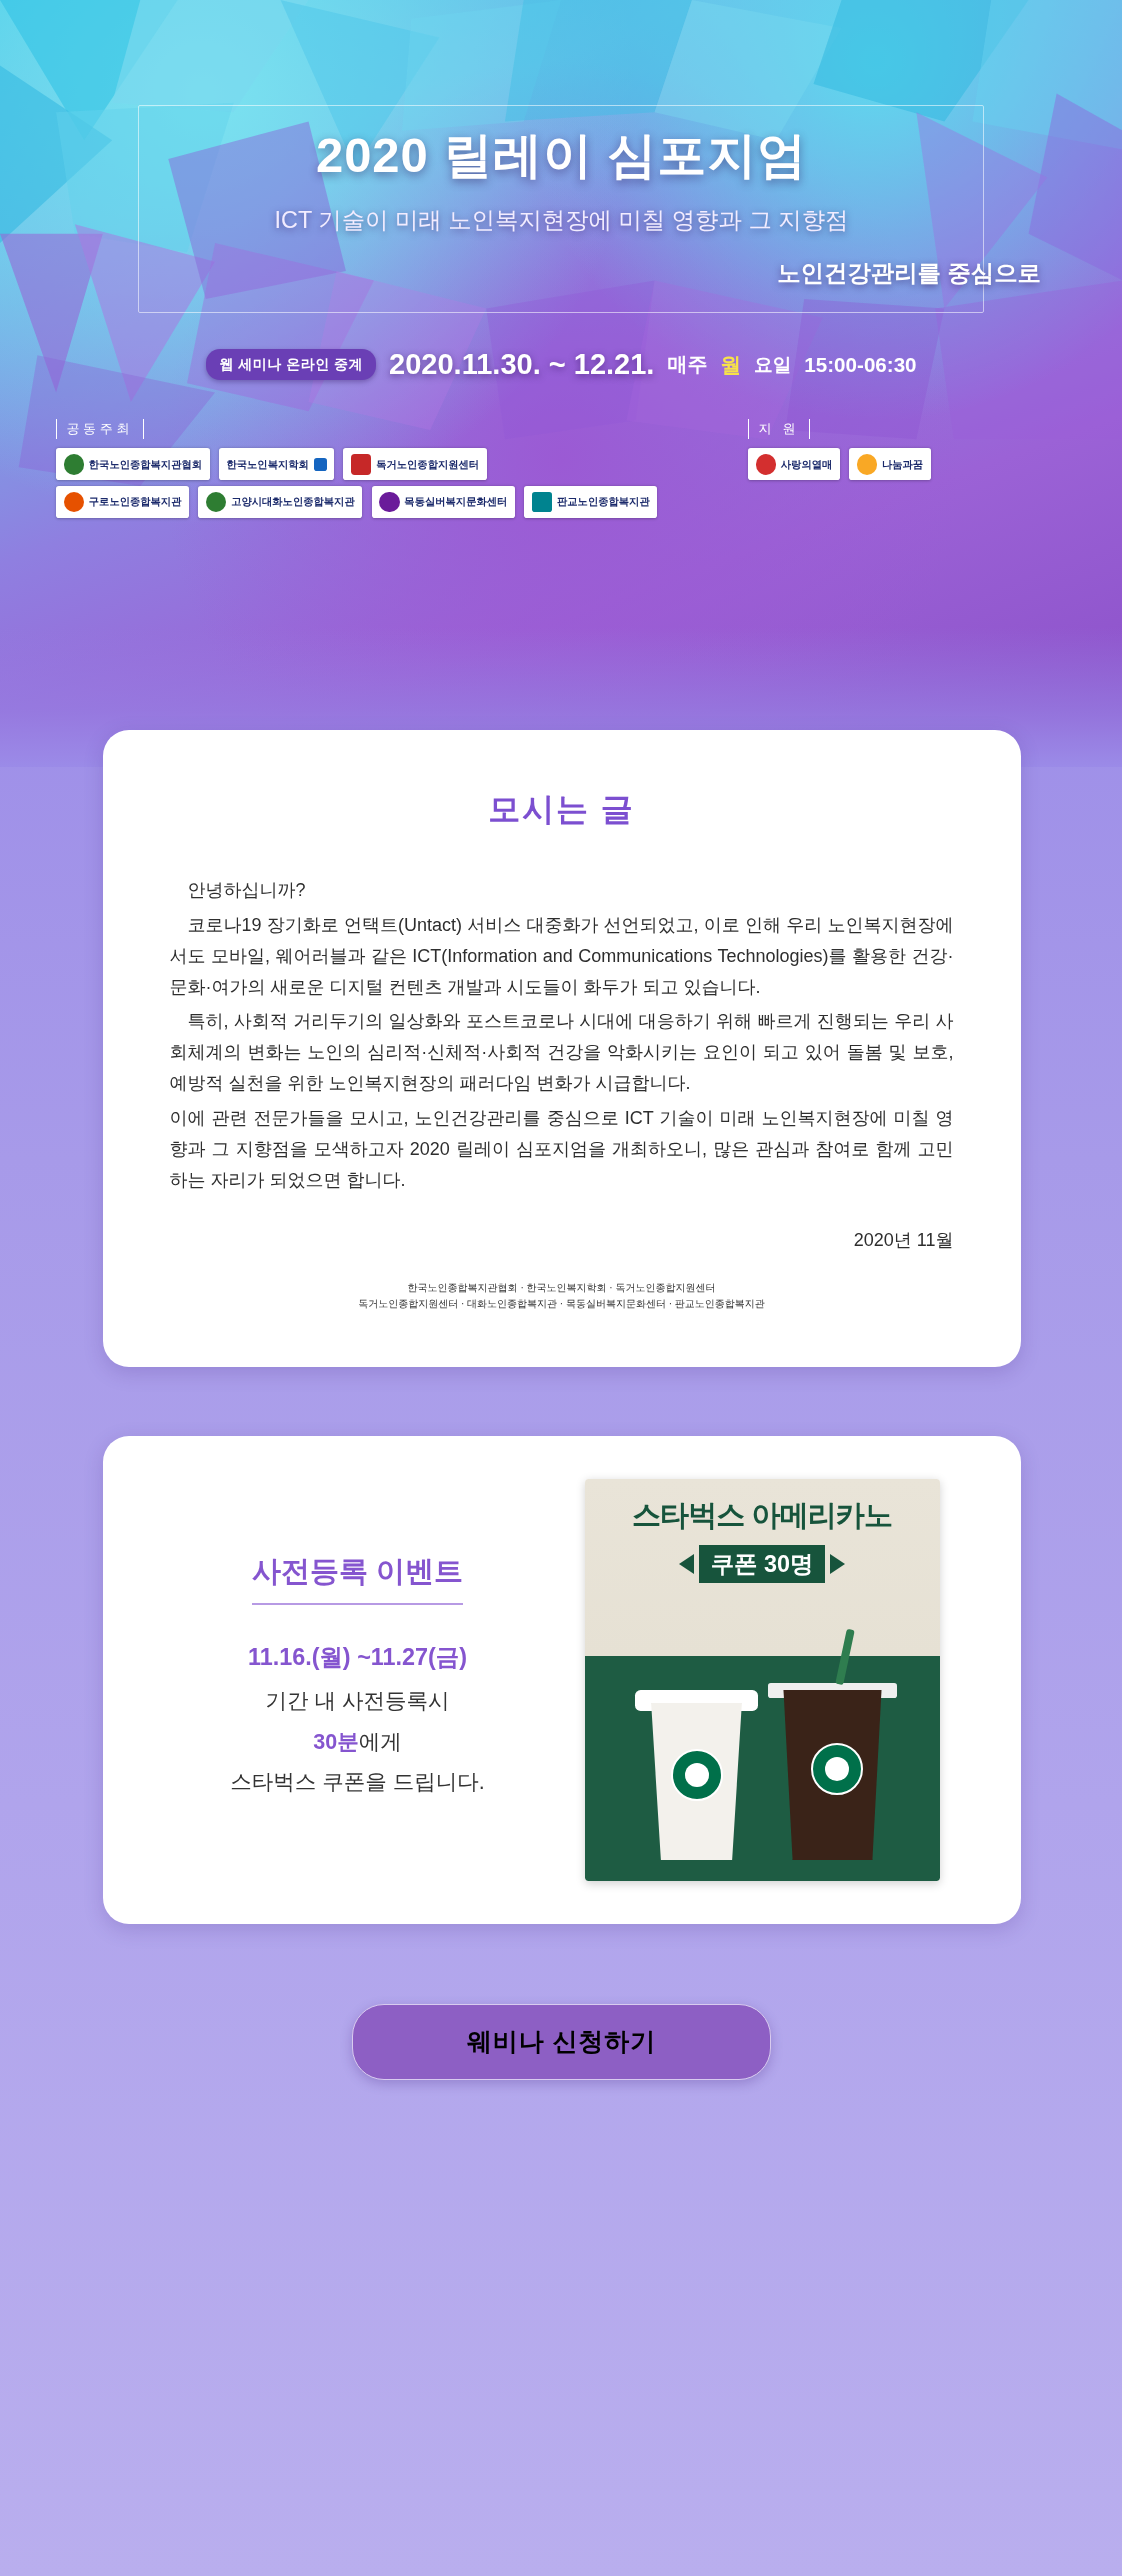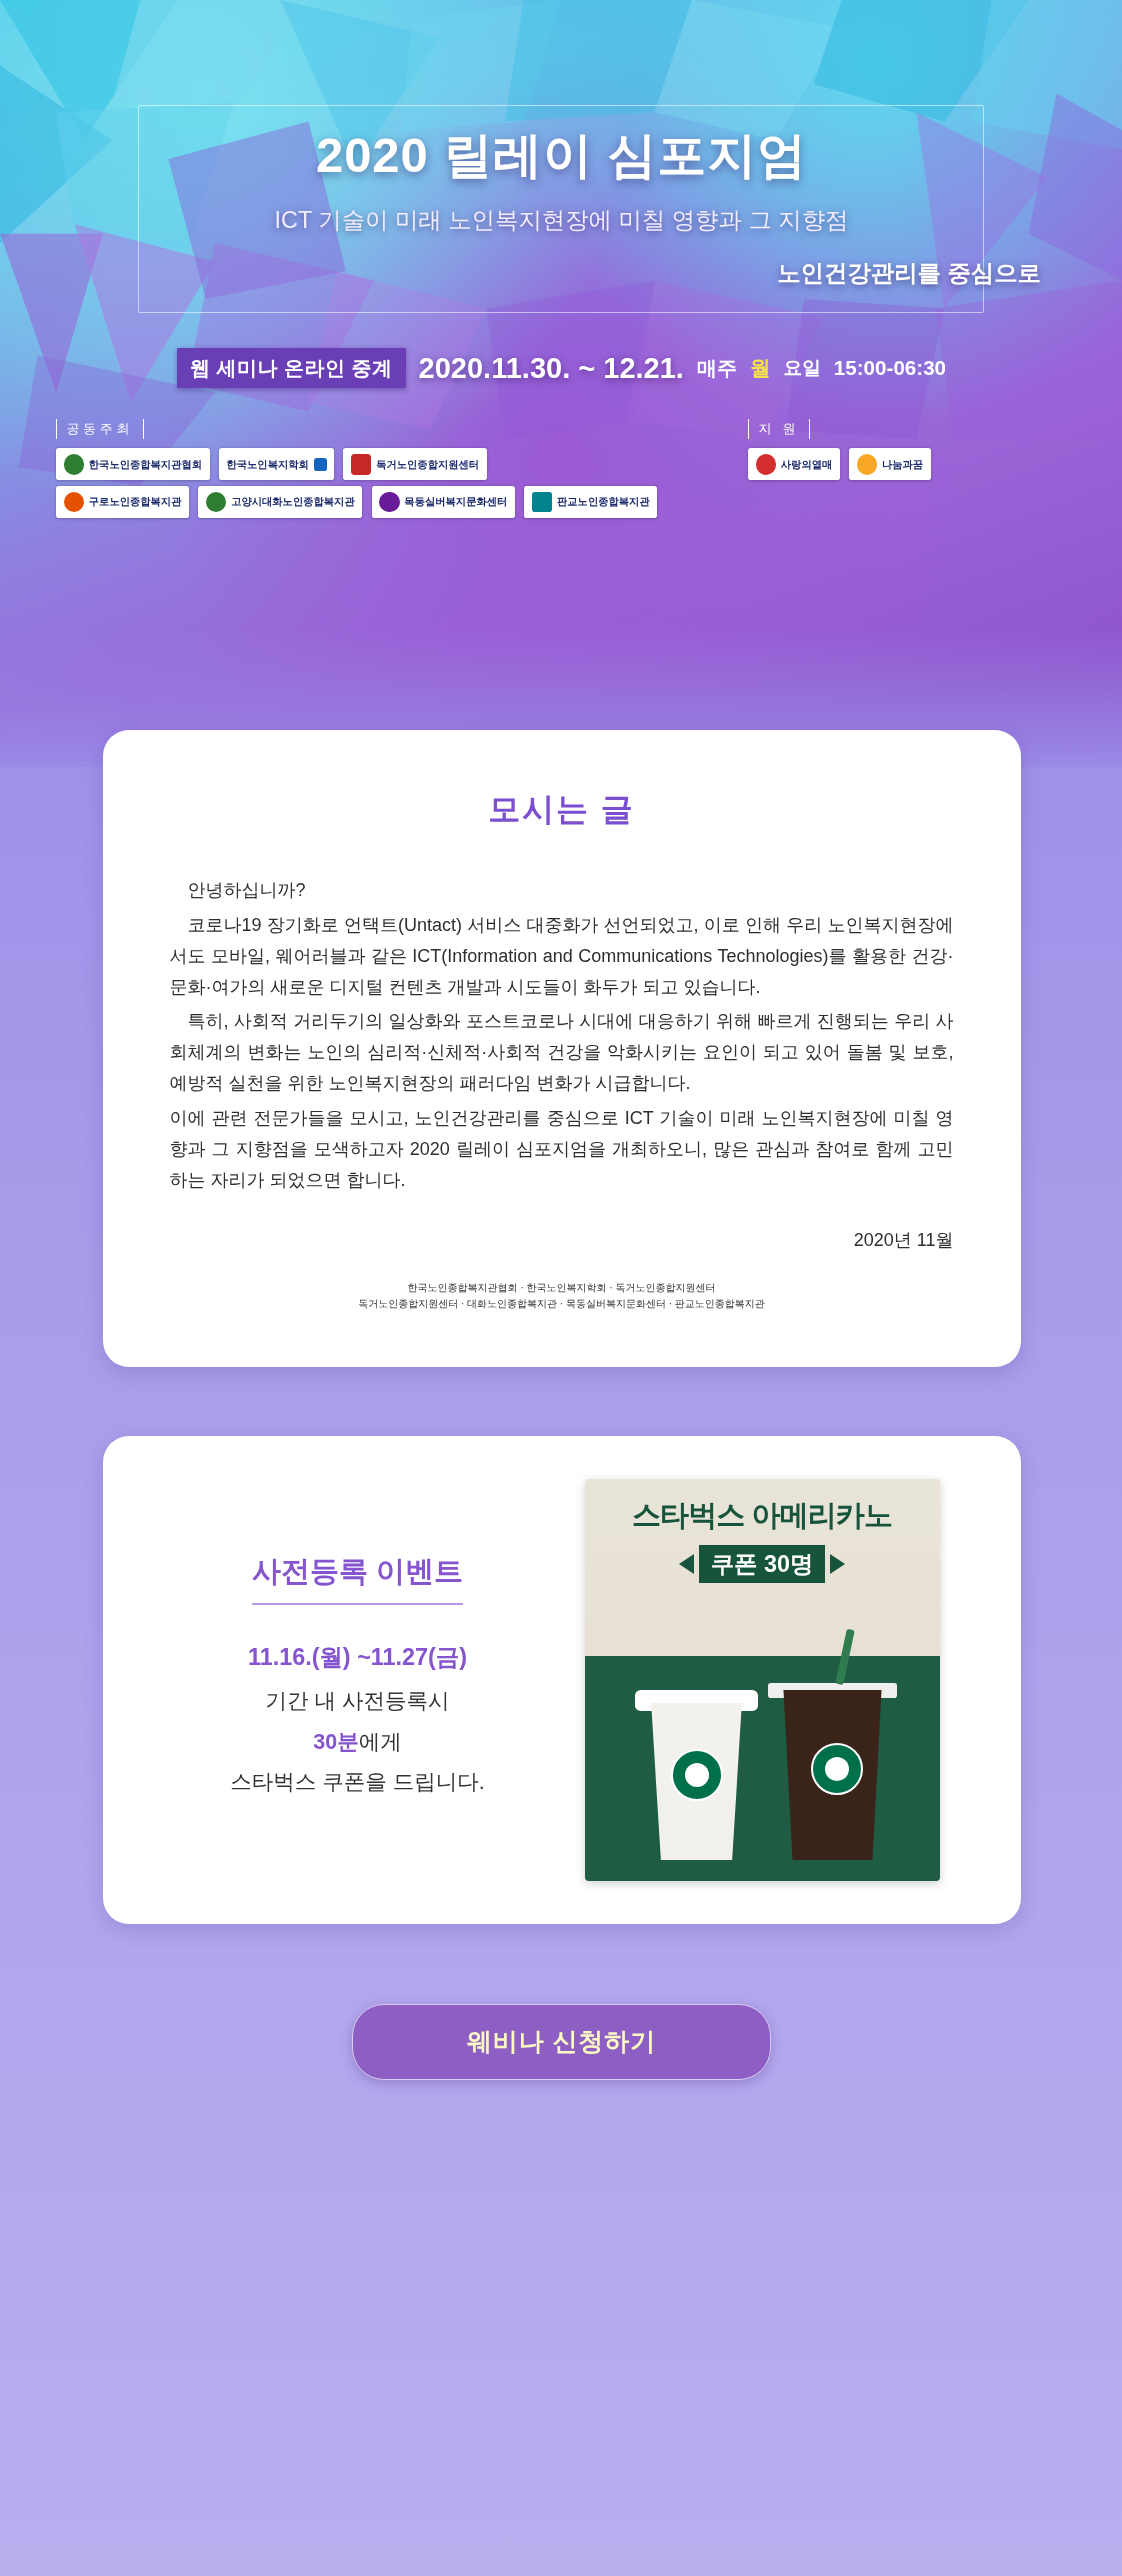--- a/index.html
+++ b/index.html
@@ -64,22 +64,22 @@
     margin-top: 20.6px; margin-right: 82px; text-align: right;
     font-size: 23.4px; font-weight: bold; color: #ffffff;
     text-shadow: 0 1.9px 7.5px rgba(40,10,80,.55);
   }
 
   .hero-dateline {
     position: absolute; left: 0; right: 0; top: 348px; z-index: 5;
     display: flex; align-items: center; justify-content: center; gap: 13px;
   }
   .badge-live {
-    background: #6a3fb5; color: #fff; font-size: 20px; font-weight: bold;
-    padding: 6.5px 13px; border-radius: 1px; letter-spacing: 0.5px;
+    background: #6a3fb5; color: #fff; font-size: 14px; font-weight: bold;
+    padding: 6.5px 13px; border-radius: 14px; letter-spacing: 0.5px;
     box-shadow: 0 1.9px 5.6px rgba(40,10,80,.35);
   }
   .date-main {
     font-size: 29px; font-weight: bold; color: #ffffff;
     text-shadow: 0 1.9px 7.5px rgba(40,10,80,.5);
   }
   .date-every { font-size: 20px; color: #ffffff; font-weight: bold; }
   .date-day { font-size: 20.6px; font-weight: bold; color: #f7e24a; }
   .date-daysuffix { font-size: 18.7px; color: #ffffff; font-weight: bold; }
   .date-time { font-size: 20.6px; font-weight: bold; color: #ffffff; }
@@ -202,21 +202,21 @@
     width: 24px; height: 24px; margin: -12px 0 0 -12px; border-radius: 50%;
     background: #ffffff;
   }
   .siren-hot { left: 86px; bottom: 80px; }
   .siren-cold { right: 77px; bottom: 86px; }
 
   
   .cta-wrap { text-align: center; margin-top: 80px; padding-bottom: 90px; }
   .cta-btn {
     display: inline-block; min-width: 419px;
-    background: #8d5fc4; color: #fef9c3;
+    background: #8d5fc4; color: #000000;
     font-size: 25px; font-weight: bold; letter-spacing: 0.9px;
     padding: 20.6px 37px; border-radius: 32px;
     border: 1.9px solid #d9cbef;
     box-shadow: 0 3.7px 11.2px rgba(60,25,120,.25);
     cursor: pointer; text-decoration: none;
   }
 </style>
 </head>
 <body>
 

